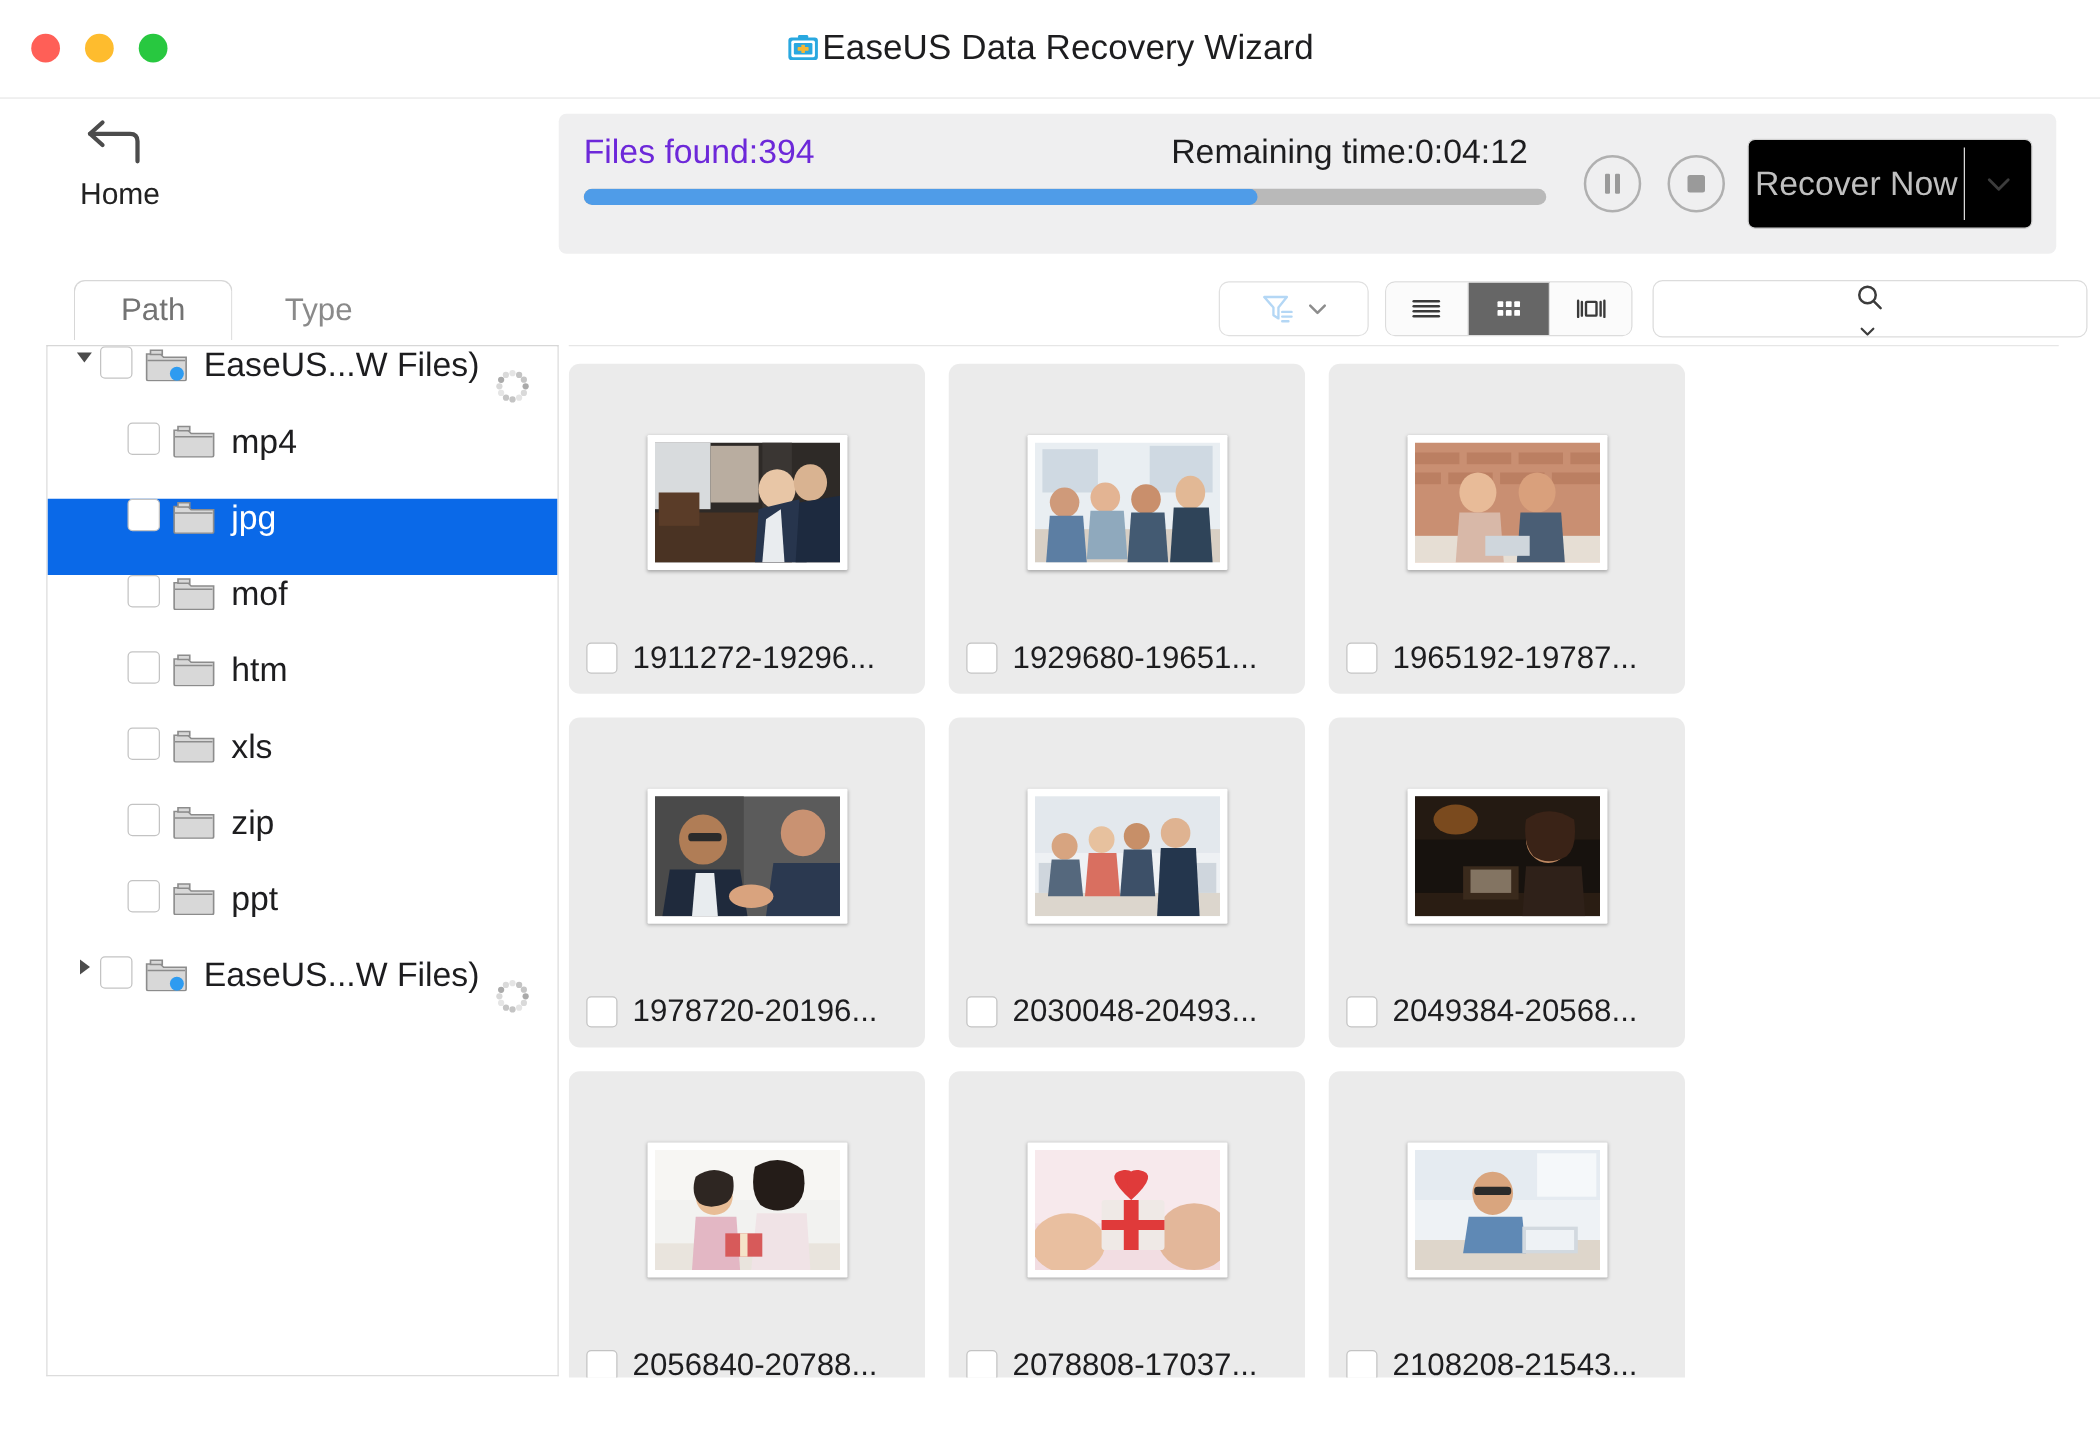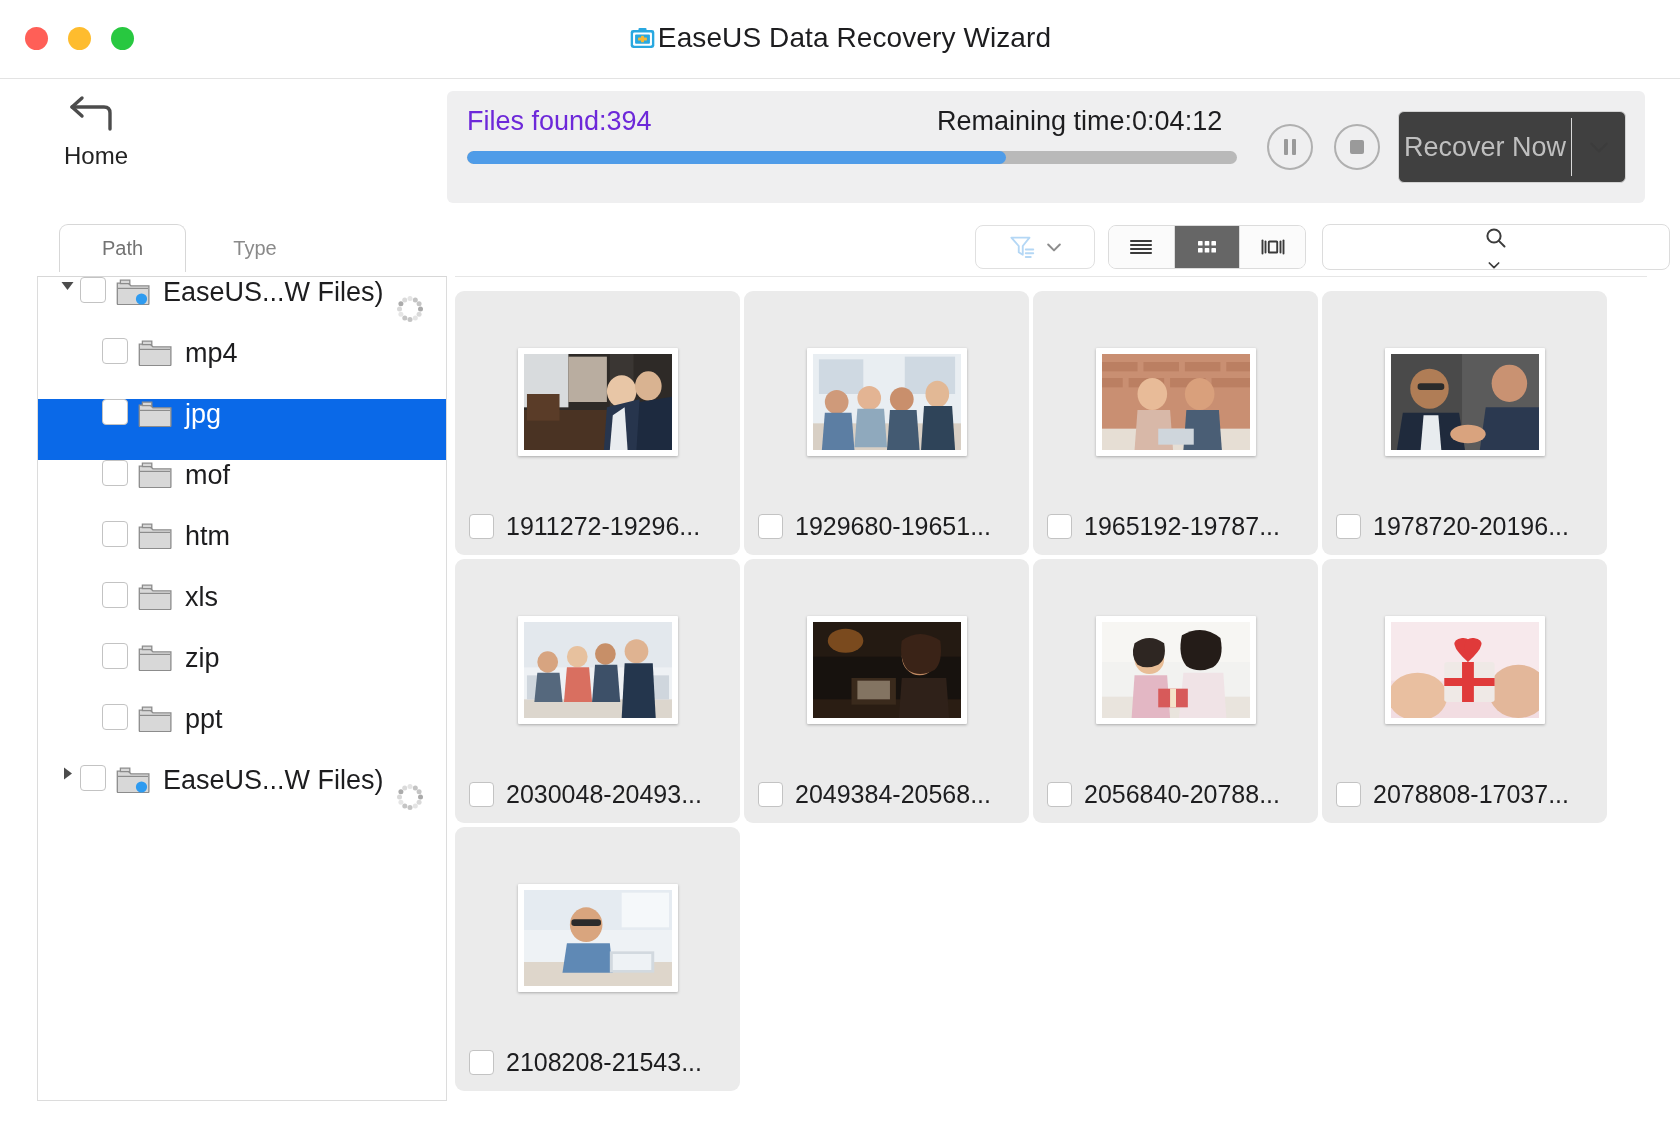--- a/index.html
+++ b/index.html
@@ -67,39 +67,39 @@
     box-sizing:border-box;cursor:pointer;
   }
   .ctrl-pause{left:820px;}
   .ctrl-stop{left:887px;}
   .pause-bars{display:flex;gap:4px;}
   .pause-bars span{display:block;width:4px;height:16px;background:#9a9a9a;border-radius:1px;}
   .stop-sq{width:14px;height:14px;background:#9a9a9a;border-radius:2px;}
 
   .recover{
     position:absolute;left:951px;top:20px;width:228px;height:72px;
-    background:#404040;border:1px solid #d2d2d2;border-radius:6px;
+    background:#000000;border:1px solid #d2d2d2;border-radius:6px;
     display:flex;align-items:stretch;box-sizing:border-box;
   }
   .recover-label{
     flex:1;display:flex;align-items:center;justify-content:center;
     font-size:27px;color:#bfbfbf;cursor:default;
   }
   .recover-split{width:1px;background:#d9d9d9;margin:6px 0;}
   .recover-caret{
     width:53px;display:flex;align-items:center;justify-content:center;cursor:pointer;
   }
   .caret-svg{width:26px;height:26px;display:block;}
 
   
   .tabsrow{position:relative;height:52px;background:#fff;}
   .tab{
     position:absolute;top:0;height:48px;
     display:flex;align-items:center;justify-content:center;
-    font-size:20px;color:#8a8a8a;box-sizing:border-box;cursor:pointer;
+    font-size:25px;color:#8a8a8a;box-sizing:border-box;cursor:pointer;
   }
   .tab.active{
     left:59px;width:127px;
     background:#fff;border:1px solid #d7d7d7;border-bottom:none;
     border-radius:9px 9px 0 0;color:#737373;
   }
   .tab.inactive{left:200px;width:110px;}
 
   .filterbox{
     position:absolute;left:975px;top:1px;width:120px;height:44px;
@@ -163,21 +163,21 @@
   .tree-row.sel .tree-label{color:#ffffff;}
   .spinner{position:absolute;right:22px;top:18px;width:28px;height:28px;display:block;}
   .child{padding-left:64px;}
 
   .grid{
     position:absolute;left:455px;top:0;right:33px;height:825px;
     border-top:1px solid #e6e6e6;
     overflow:hidden;
   }
   .gridinner{
-    display:flex;flex-wrap:wrap;gap:4px;padding:14px 0 0 0;
+    display:flex;flex-wrap:wrap;gap:19px;padding:14px 0 0 0;
   }
   .tile{
     width:285px;height:264px;background:#ebebeb;border-radius:9px;
     position:relative;box-sizing:border-box;cursor:pointer;
   }
   .thumbwrap{
     position:absolute;left:0;right:0;top:56px;height:110px;
     display:flex;align-items:center;justify-content:center;
   }
   .photo{

